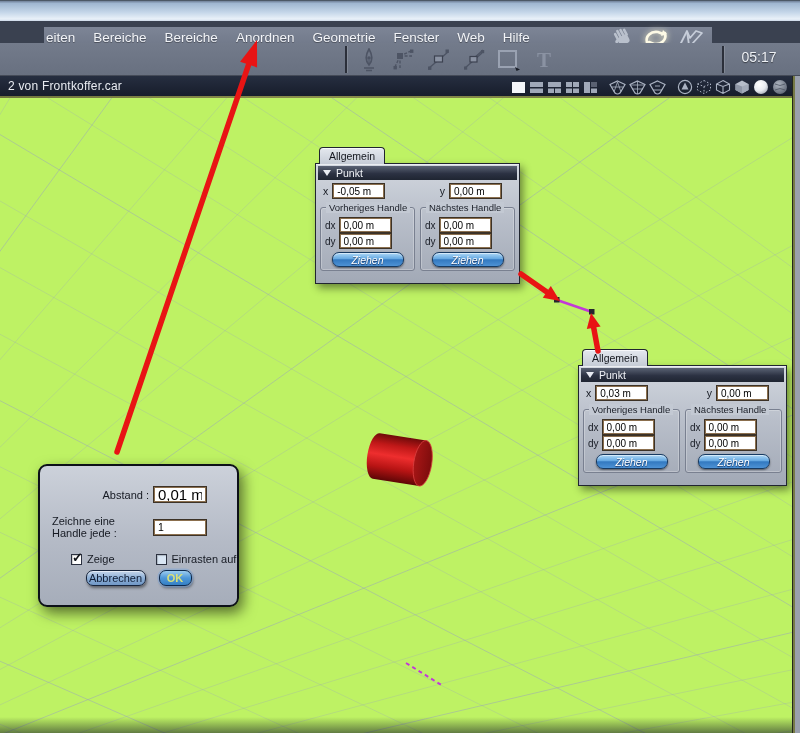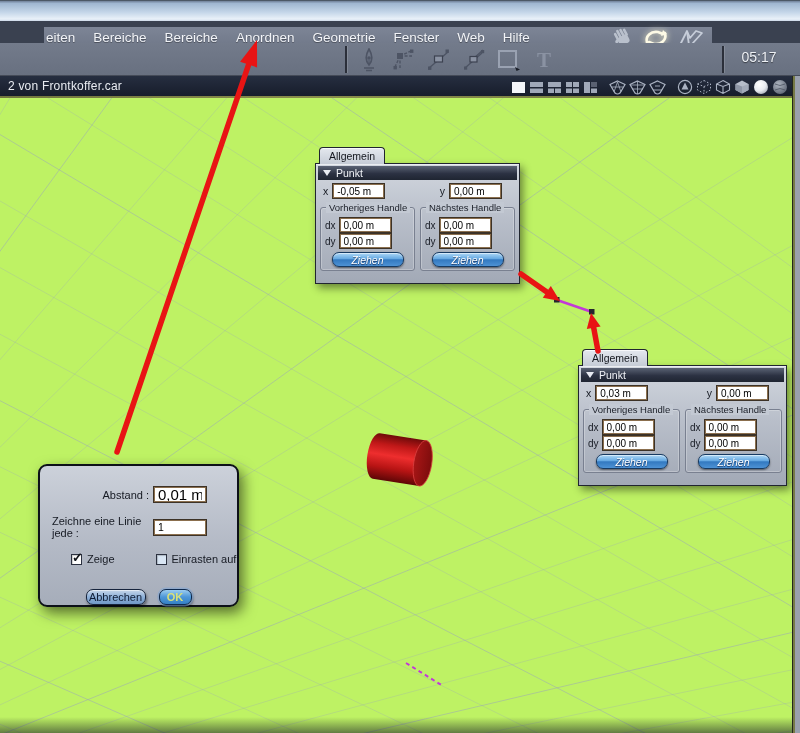--- a/index.html
+++ b/index.html
@@ -82,21 +82,21 @@
   .dlg-dot { position:absolute; left:8px; top:4px; width:9px; height:9px; border-radius:50%;
     background:radial-gradient(circle at 35% 35%, #cfd4dc, #5c6372 70%, #2a2f3b); border:1px solid #0a0d14; }
   .g-row { display:flex; justify-content:flex-end; align-items:center; gap:5px;
     padding-right:31px; font-size:11px; color:#161a23;padding-left:12px; }
   .g-row.r1 { margin-top:21px; } .g-row.r2 { margin-top:13px; }
   .checks { display:flex; align-items:center; margin-top:14px; font-size:11px; color:#161a23; }
   .chk { width:11px; height:11px; border:1px solid #2b3140; background:#fff; margin-right:5px;
     position:relative; box-shadow:inset 1px 1px 1px rgba(0,0,0,.2); }
   .chk.alt { background:#d9e6f4; }
   .chk .check { position:absolute; left:0px; top:-5px; font-size:13px; font-weight:bold; color:#101318; }
-  .dlg-buttons { display:flex; justify-content:center; gap:13px; margin-top:24px; }
+  .dlg-buttons { display:flex; justify-content:center; gap:13px; margin-top:5px; }
   .btn { height:16px; border-radius:7px; font-size:11px; line-height:13px; cursor:pointer;
     box-shadow:1px 2px 3px rgba(0,0,0,.45), inset 0 1px 0 rgba(255,255,255,.5); }
   .btn-cancel { width:60px; background:linear-gradient(#c6d6ea 0%,#8db0d8 50%,#7198c6 100%);
     border:1px solid #16243c; color:#0f1d36; }
   .btn-ok { width:33px; background:linear-gradient(#9ccdf0 0%,#4e97d8 50%,#3580c4 100%);
     border:1px solid #0d2a50; color:#d8e07a; font-weight:bold;
     box-shadow:0 0 0 1.5px rgba(125,165,215,.55), 1px 2px 3px rgba(0,0,0,.45); }
 
   .annotations { position:absolute; left:0; top:0; z-index:20; pointer-events:none; }
   .icon-svg { display:block; }
@@ -461,21 +461,21 @@
       </div>
     </div>
   </div>
 
   <div class="dialog">
     <div class="g-row r1">
       <span>Abstand :</span>
       <input class="fld" style="width: 52px; height: 15px; font-size: 15px;" value="0,01 m">
     </div>
     <div class="g-row r2">
-      <span>Zeichne eine Linie jede :</span>
+      <span>Zeichne eine Handle jede :</span>
       <input class="fld" style="width: 52px; height: 15px; font-size: 10.5px;" value="1">
     </div>
     <div class="checks">
       <span style="width:31px"></span>
       <span class="chk">
           <span class="check">✓</span>
         </span>
       <span>Zeige</span>
       <span style="width:41px"></span>
       <span class="chk alt"></span>

